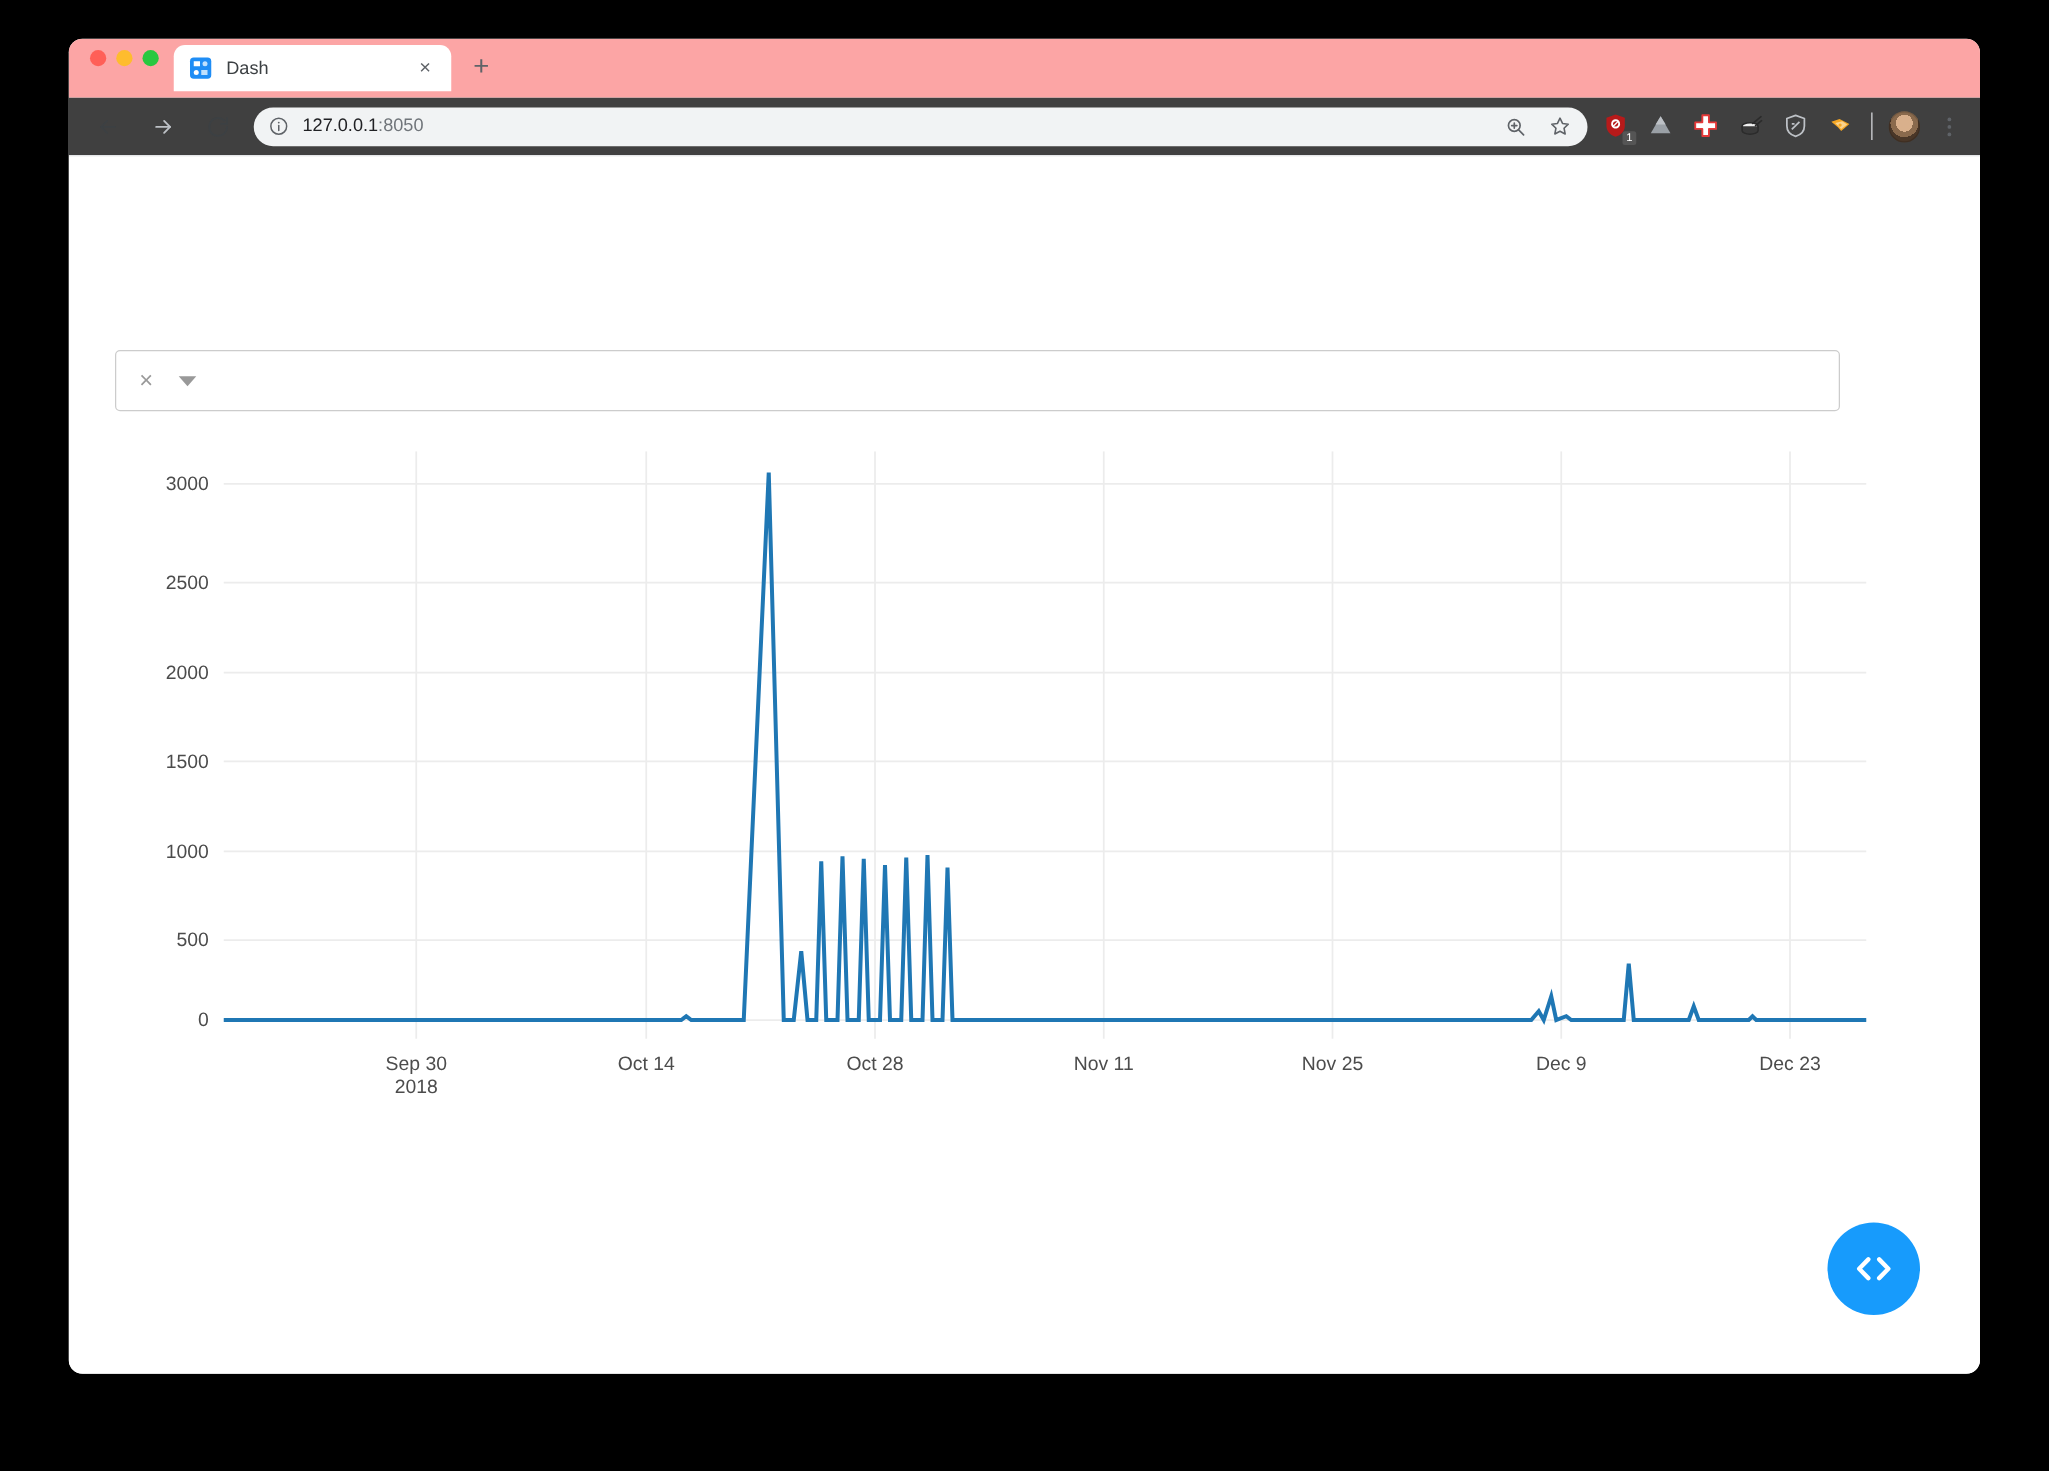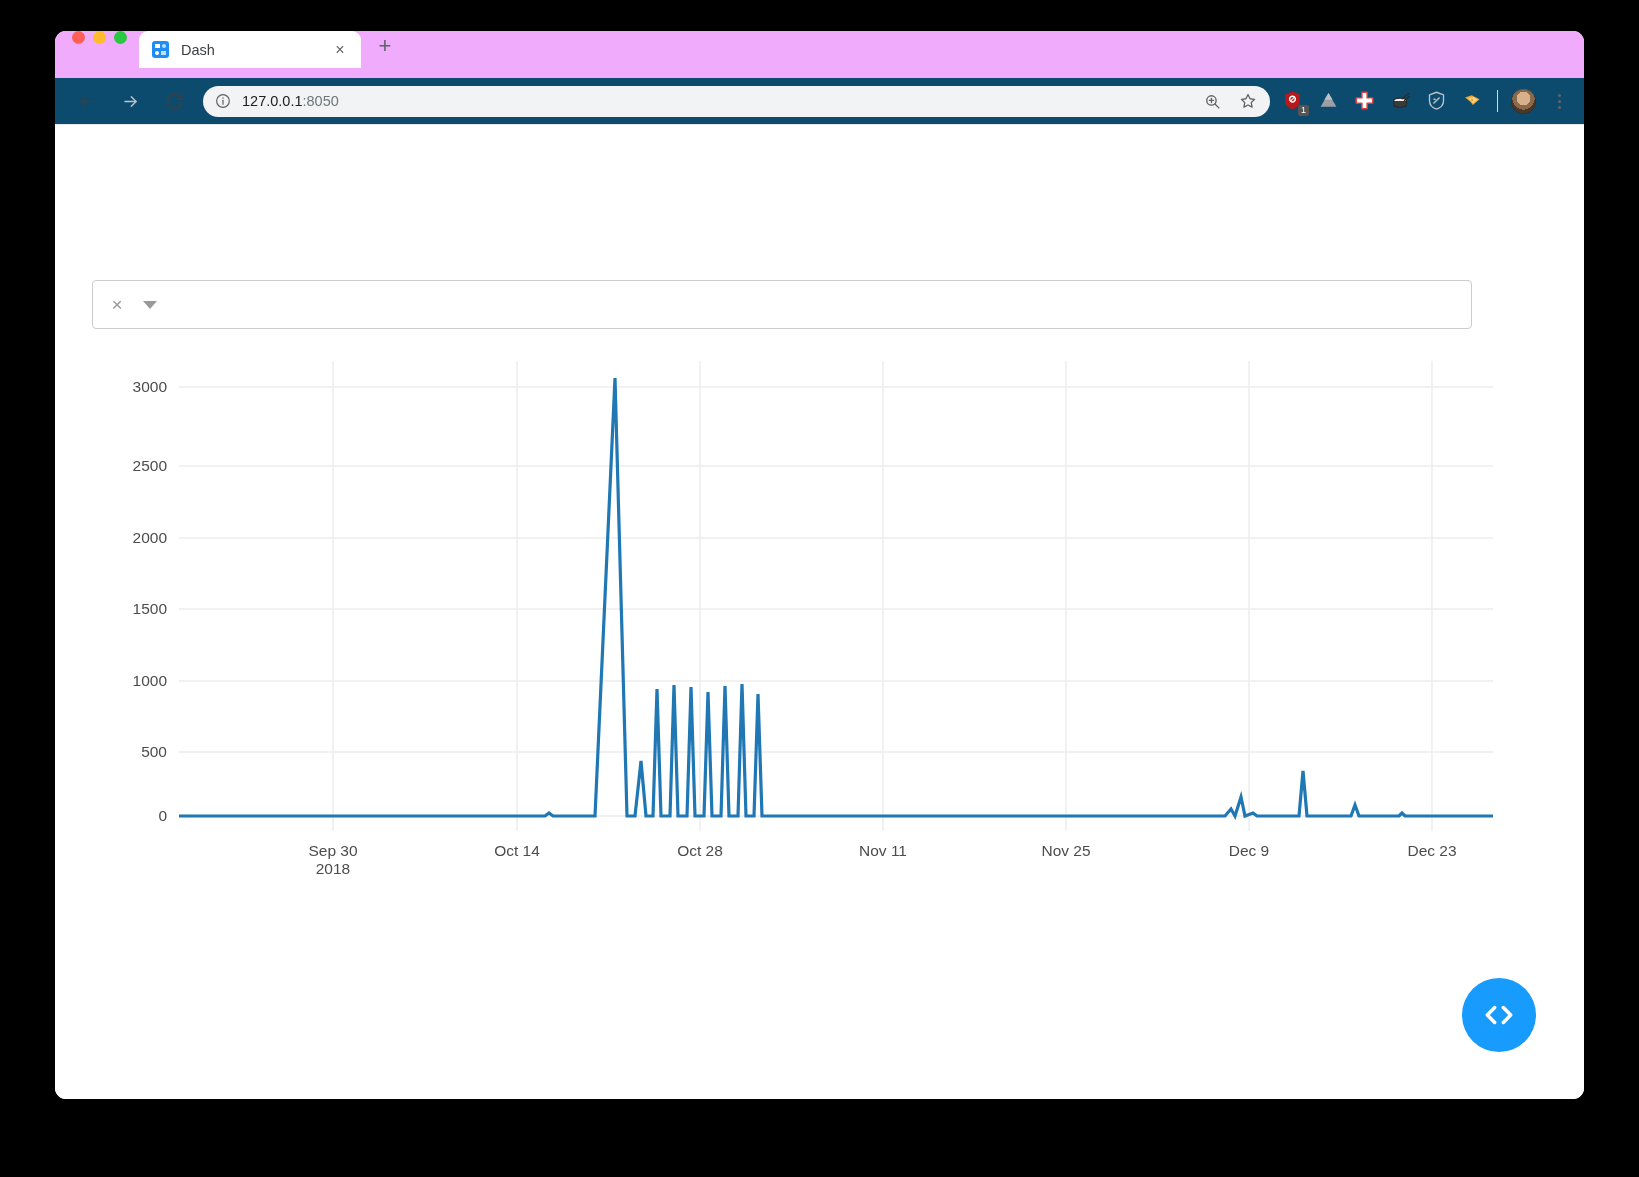--- a/index.html
+++ b/index.html
@@ -19,23 +19,23 @@
     background: #ffffff;
     border-radius: 11px;
     overflow: hidden;
     box-shadow: 0 0 0 1px rgba(0,0,0,.18);
   }
 
   
   #tab-strip {
     position: relative;
     height: 47px;
-    background: #f0abfc;
+    background: #fca5a5;
     display: flex;
-    align-items: flex-start;
+    align-items: center;
   }
   #traffic-lights {
     display: flex; align-items: center; gap: 8px;
     padding: 0 12px 16px 17px;
   }
   .traffic-light { width: 13px; height: 13px; border-radius: 50%; display:block; }
   .tl-red    { background: #ff5f57; }
   .tl-yellow { background: #febc2e; }
   .tl-green  { background: #28c840; }
 
@@ -75,21 +75,21 @@
   #new-tab-button {
     width: 30px; height: 30px; margin: 0 0 4px 9px;
     display: flex; align-items:center; justify-content:center;
     color: #5f6368; font-size: 22px; line-height: 1; font-weight: 300;
     border-radius: 50%;
   }
 
   
   #toolbar {
     height: 47px;
-    background: #0c4a6e;
+    background: #404040;
     display: flex; align-items: center;
     padding: 0 14px 0 16px;
     border-bottom: 1px solid #e5e7e9;
   }
   .nav-btn {
     width: 31px; height: 31px; margin-right: 13px;
     display:flex; align-items:center; justify-content:center;
     border-radius: 50%;
   }
   .nav-btn svg { display:block; }

